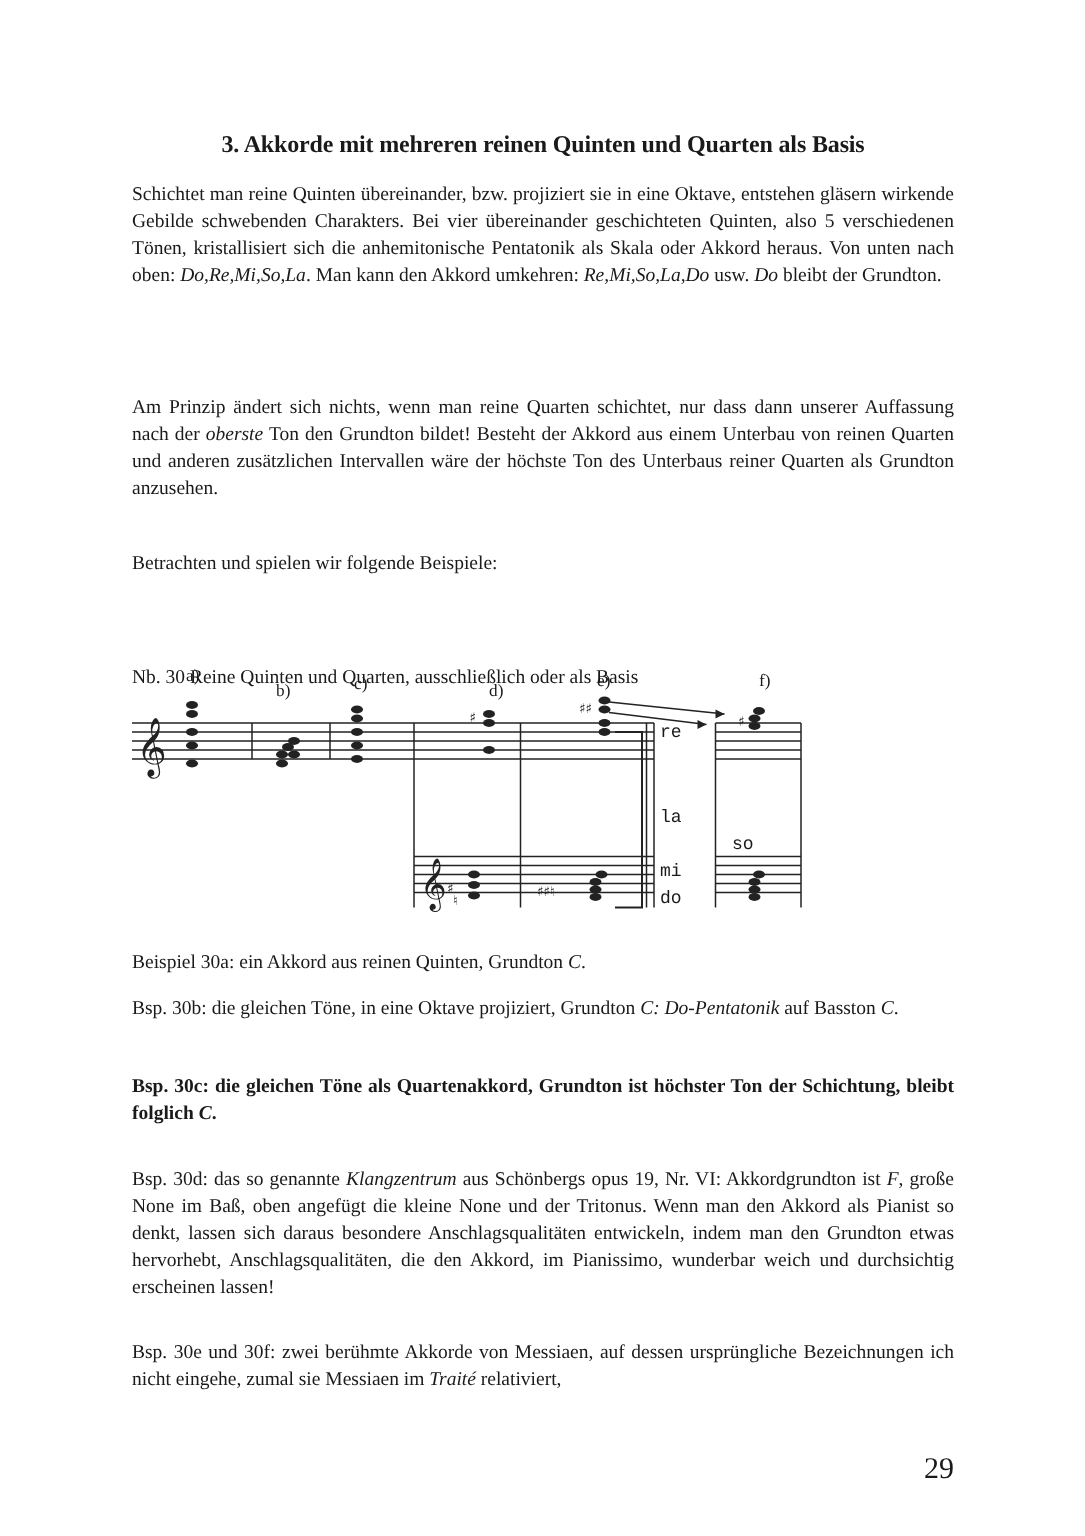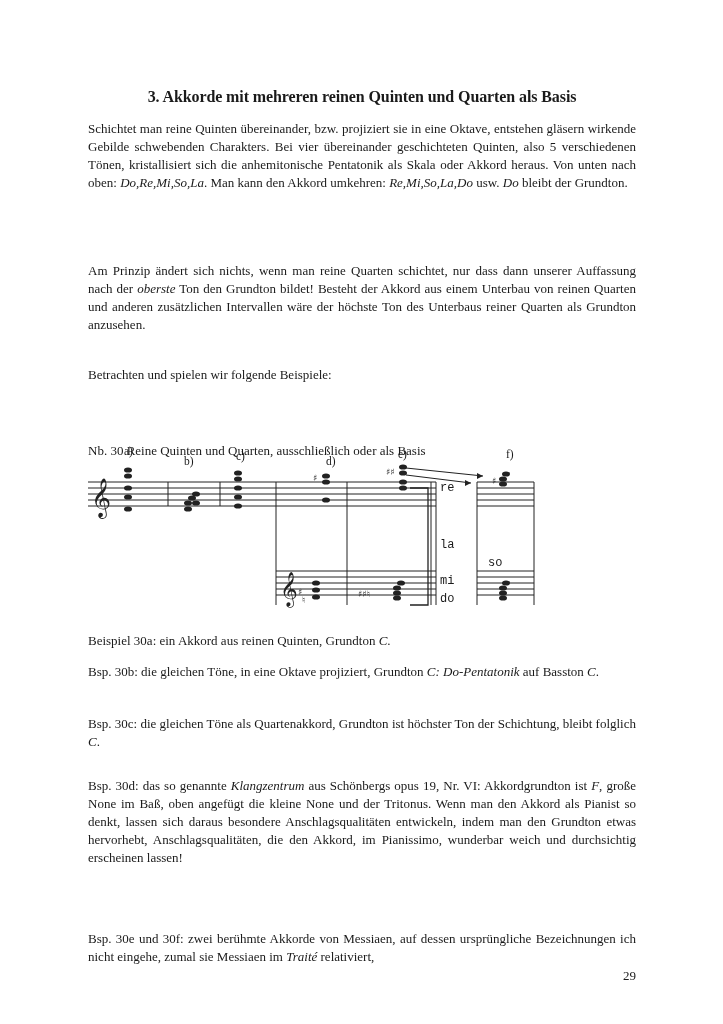--- a/index.html
+++ b/index.html
@@ -10,24 +10,24 @@
              font-weight:bold; font-size:16px; letter-spacing:-0.1px; }
   .para { position:absolute; left:0; width:548px; font-size:13px; line-height:18px;
           text-align:justify; hyphens:manual; }
   .para i { font-style:italic; }
   .p1 { top:120px; }
   .p2 { top:262px; }
   .p3 { top:366px; }
   .p4 { top:406px;margin-top:36px; }
   .p5 { top:622px;margin-top:10px; }
   .p6 { top:663px; }
-  .p7 { top:715px; }
+  .p7 { top:715px;font-weight:bold; }
   .p8 { top:777px; }
-  .p9 { top:930px; }
-  .pagenum { position:absolute; right:0; top:968px; font-size:13px; }
+  .p9 { top:892px; }
+  .pagenum { position:absolute; right:0; top:968px; font-size:20px; }
   .notation { position:absolute; left:0; top:445px; width:548px; height:172px; }
   .label { position:absolute; font-size:11.5px; }
   .solfa { position:absolute; font-size:12px;font-family:Liberation Mono, monospace; }
 </style>
 </head>
 <body>
 
 <div class="page">
   <div class="heading">3. Akkorde mit mehreren reinen Quinten und Quarten als Basis</div>
 

